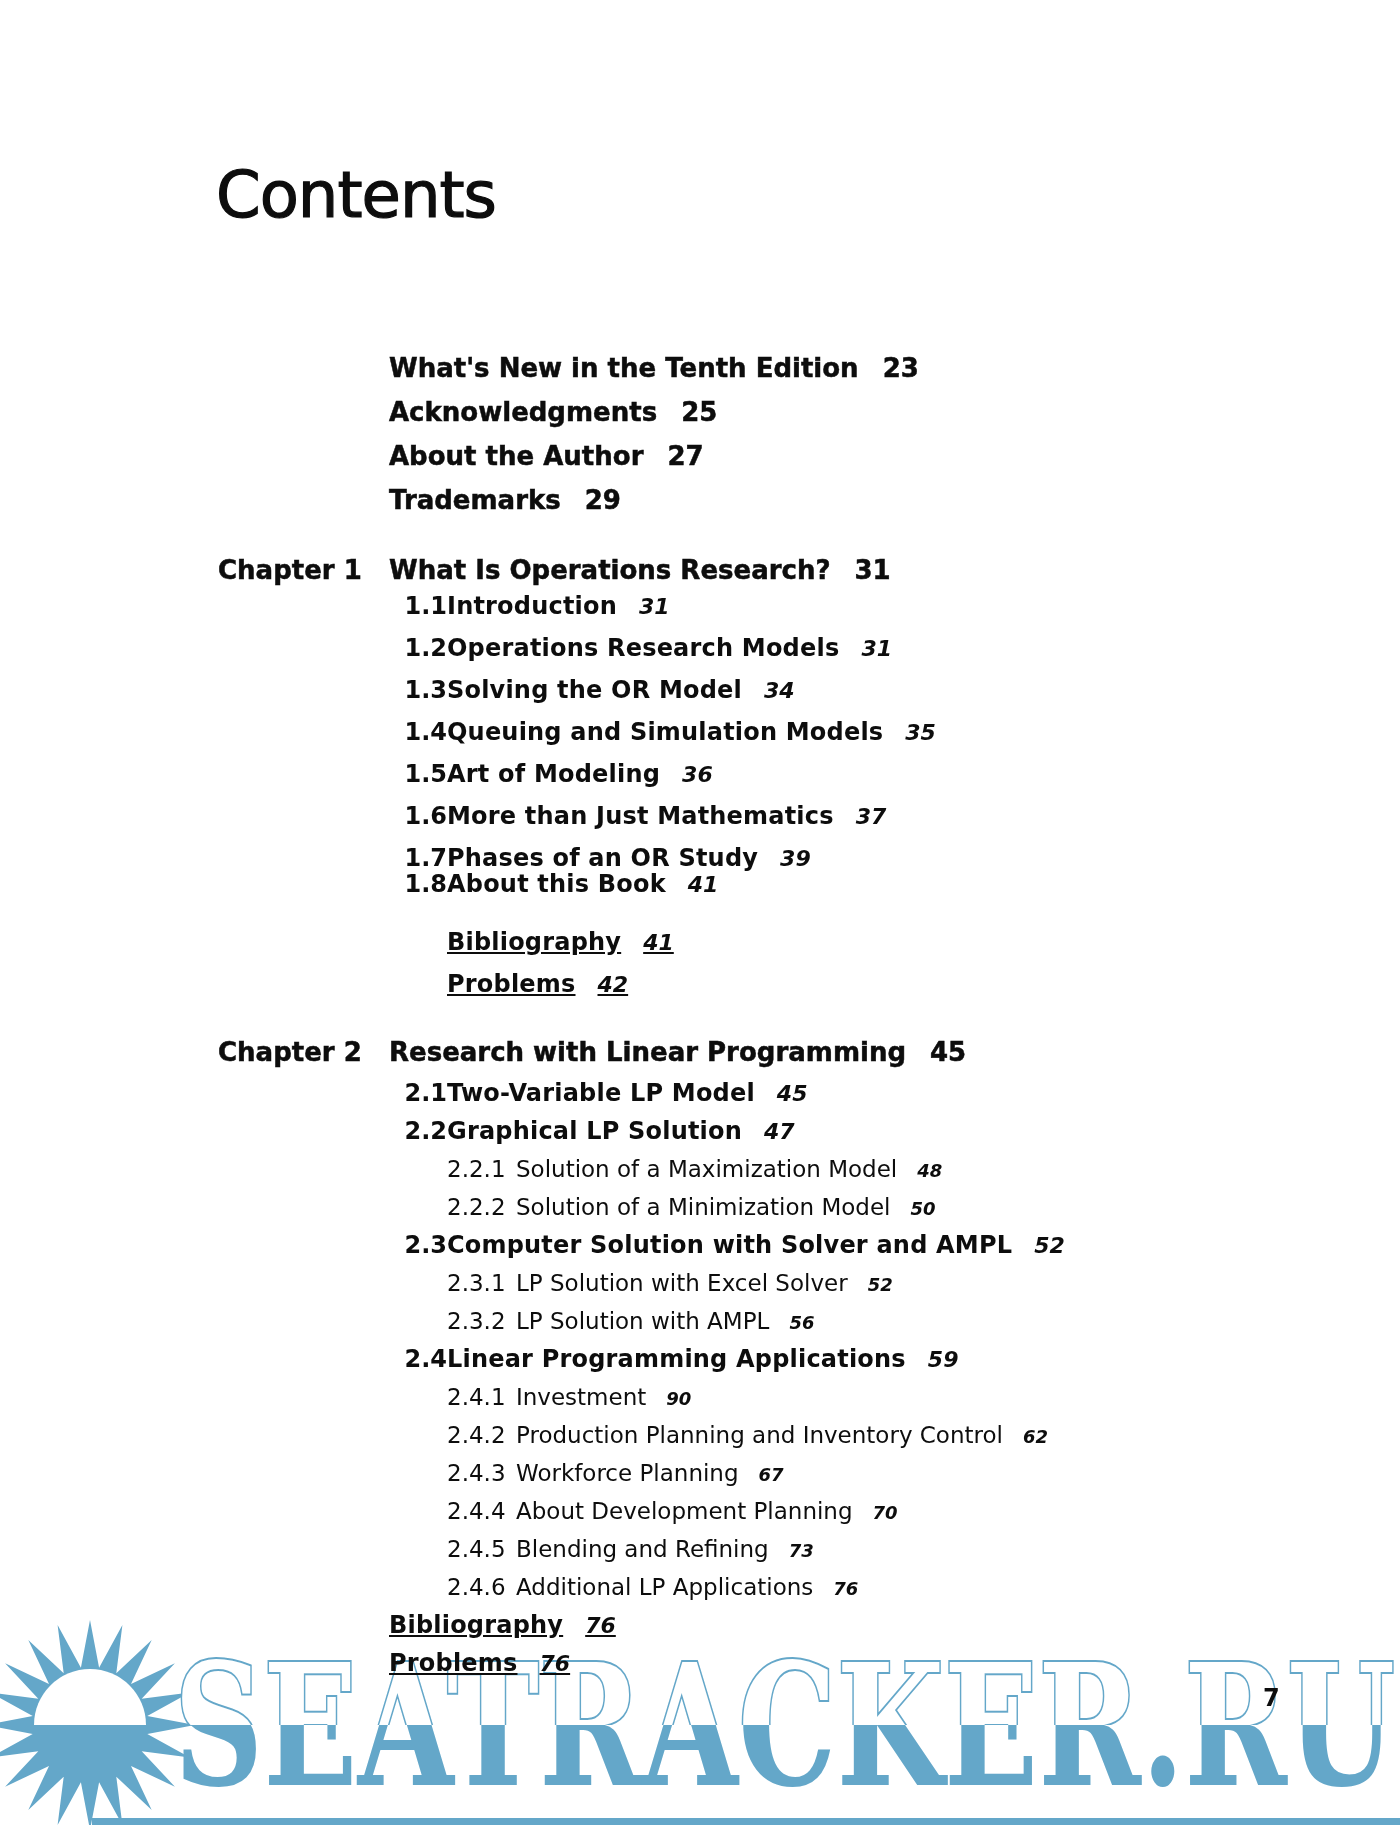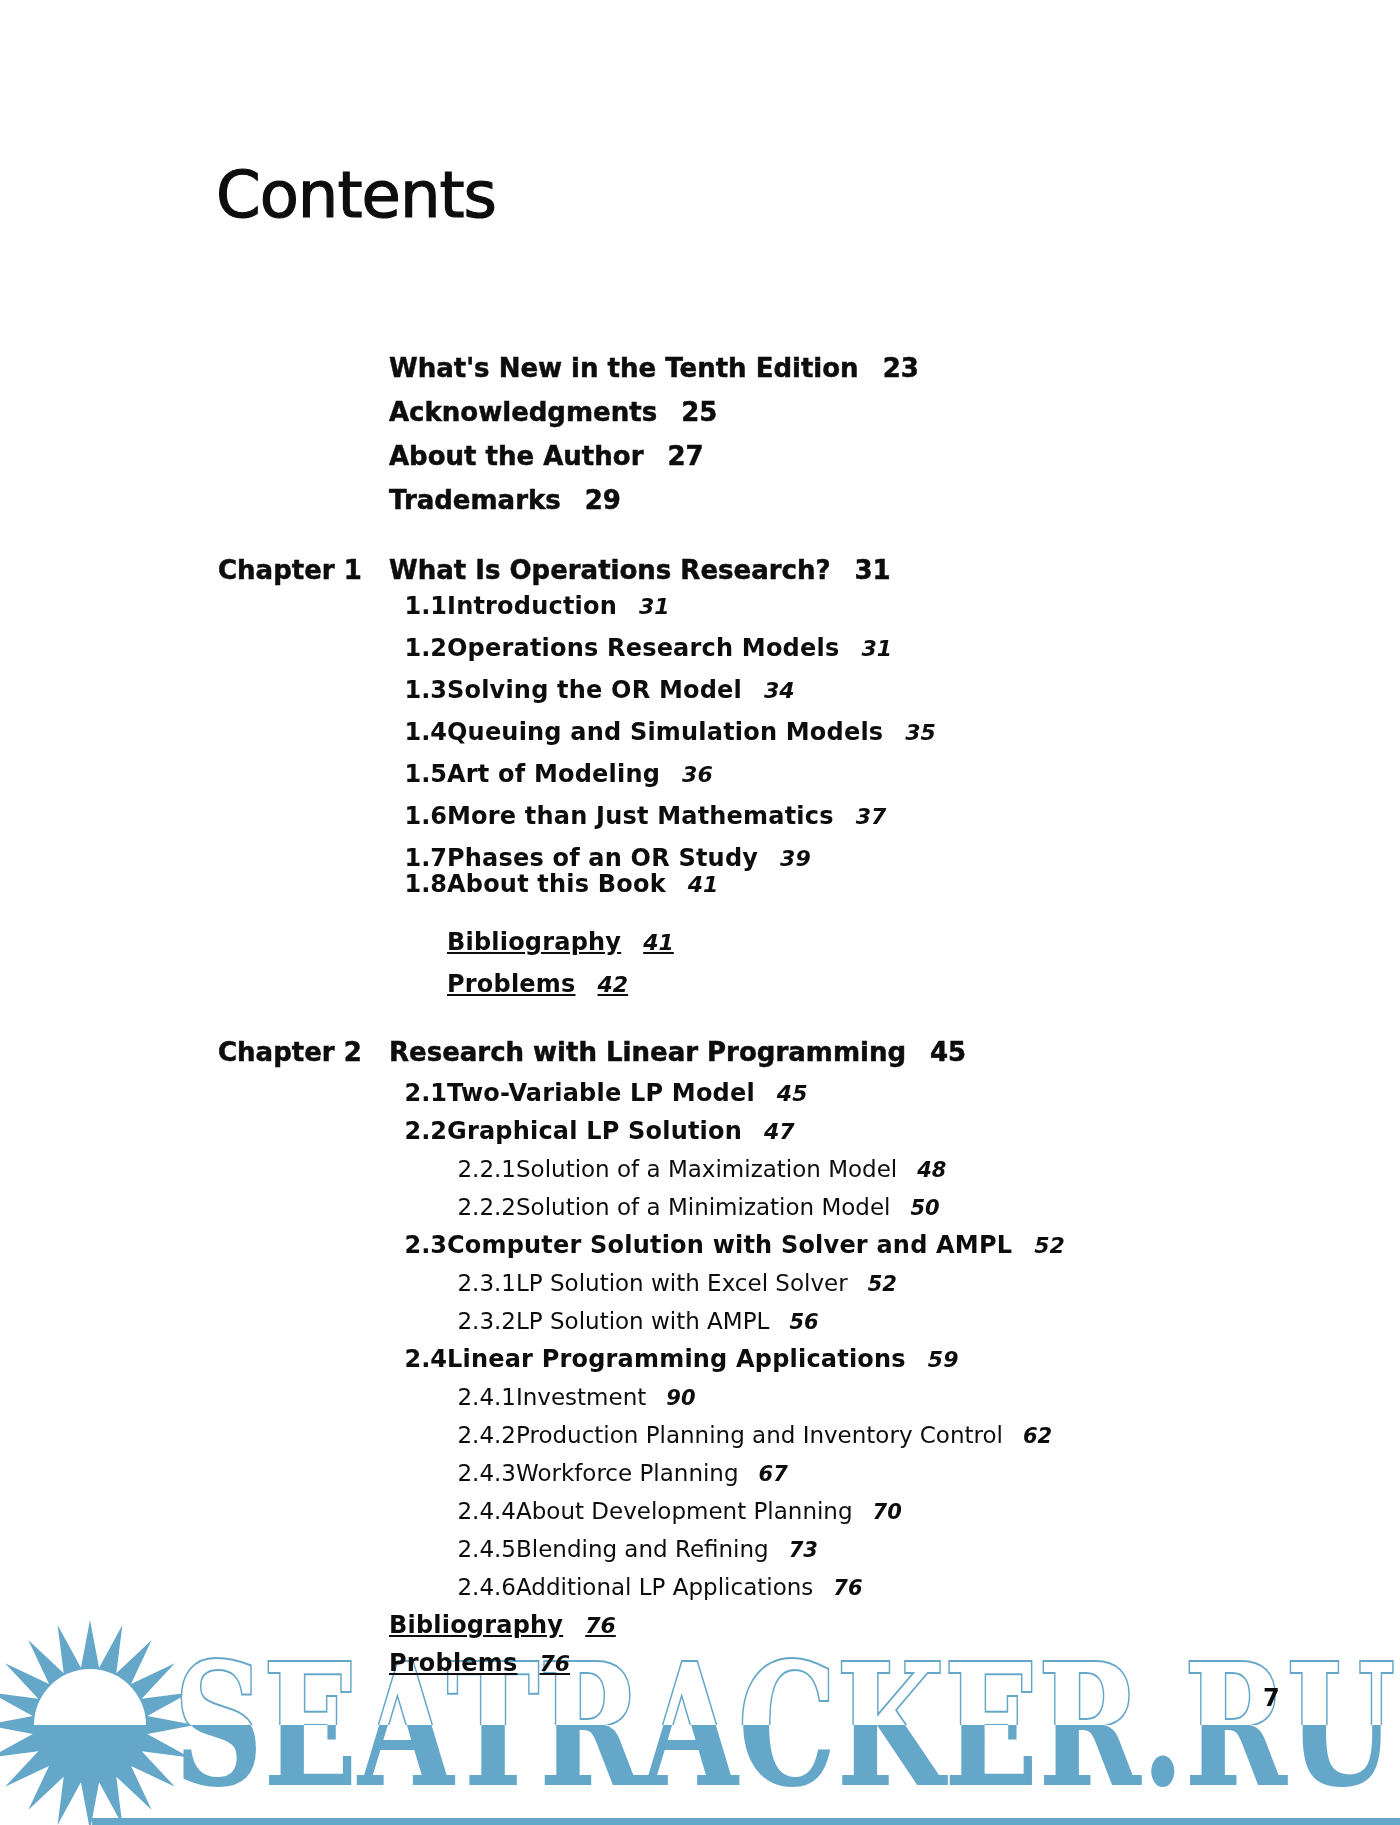--- a/index.html
+++ b/index.html
@@ -20,26 +20,26 @@
   }
   .fm-row{left:389px;font-size:26px;font-weight:700;-webkit-text-stroke:0.5px currentColor;}
   .ch-head{left:0;width:1400px;font-size:26px;font-weight:700;-webkit-text-stroke:0.5px currentColor;}
   .ch-label{position:absolute;left:218px;top:0;}
   .ch-title{position:absolute;left:389px;top:0;}
   .sec-row{left:389px;font-size:24px;text-align:right;}
   .sec-num{display:inline-block;min-width:58px;font-weight:700;}
   .sec-title{font-weight:700;letter-spacing:0.2px;}
   .sub-row{left:389px;font-size:23px;font-weight:400;}
   .sub-indent{display:inline-block;min-width:58px;}
-  .sub-num{display:inline-block;min-width:69px;text-align:right;}
+  .sub-num{display:inline-block;min-width:69px;}
   .plain-row{left:389px;font-size:24px;font-weight:700;text-decoration:underline;}
   .ind{display:inline-block;min-width:58px;}
   .pg-roman{font-weight:700;margin-left:24px;}
   .pg-italic{font-style:italic;font-weight:700;margin-left:22px;font-size:22px;}
-  .pg-italic-sm{font-style:italic;font-weight:700;margin-left:20px;font-size:21px;}
+  .pg-italic-sm{font-style:italic;font-weight:700;margin-left:20px;font-size:18px;}
   .folio{left:1263px;top:1686px;font-size:24px;font-weight:600;z-index:5;}
   .watermark{position:absolute;left:0;top:1590px;width:1400px;height:235px;z-index:2;}
   .toc-layer{position:absolute;inset:0;z-index:3;}
   .wm-text-top{
     font-family:"DejaVu Serif","Liberation Serif",serif;
     font-weight:700;font-size:168px;
   }
 </style>
 </head>
 <body>

